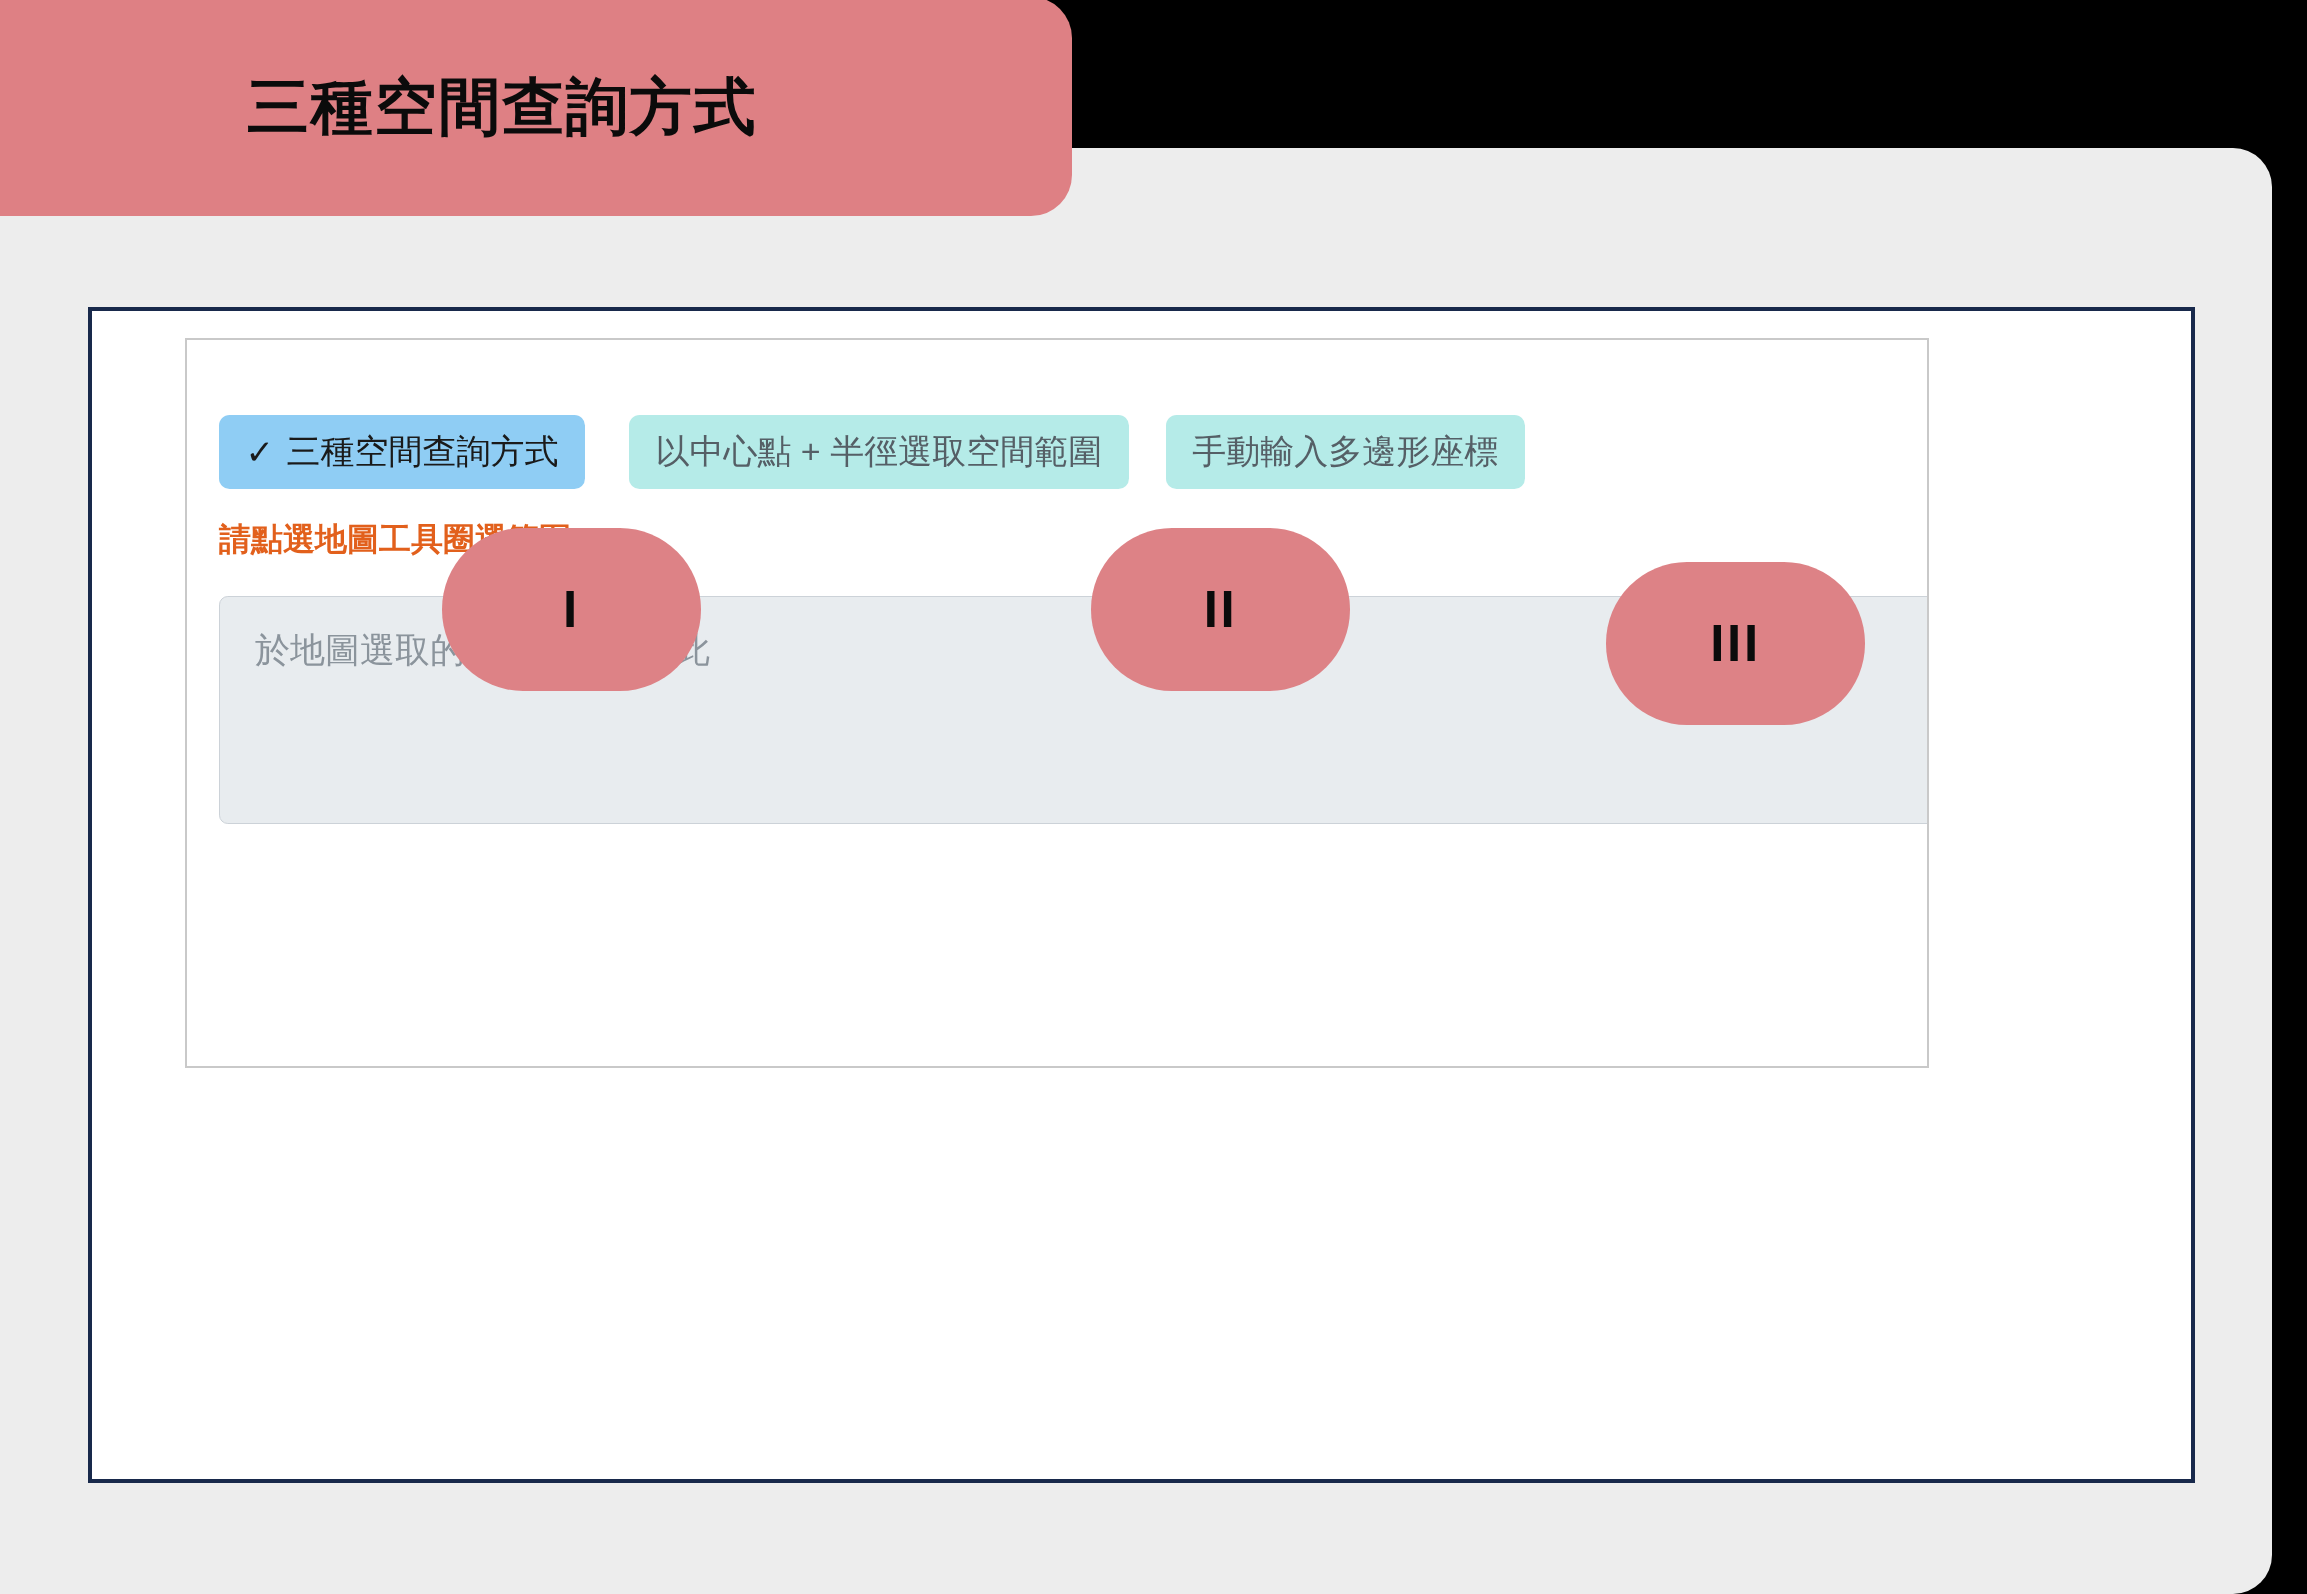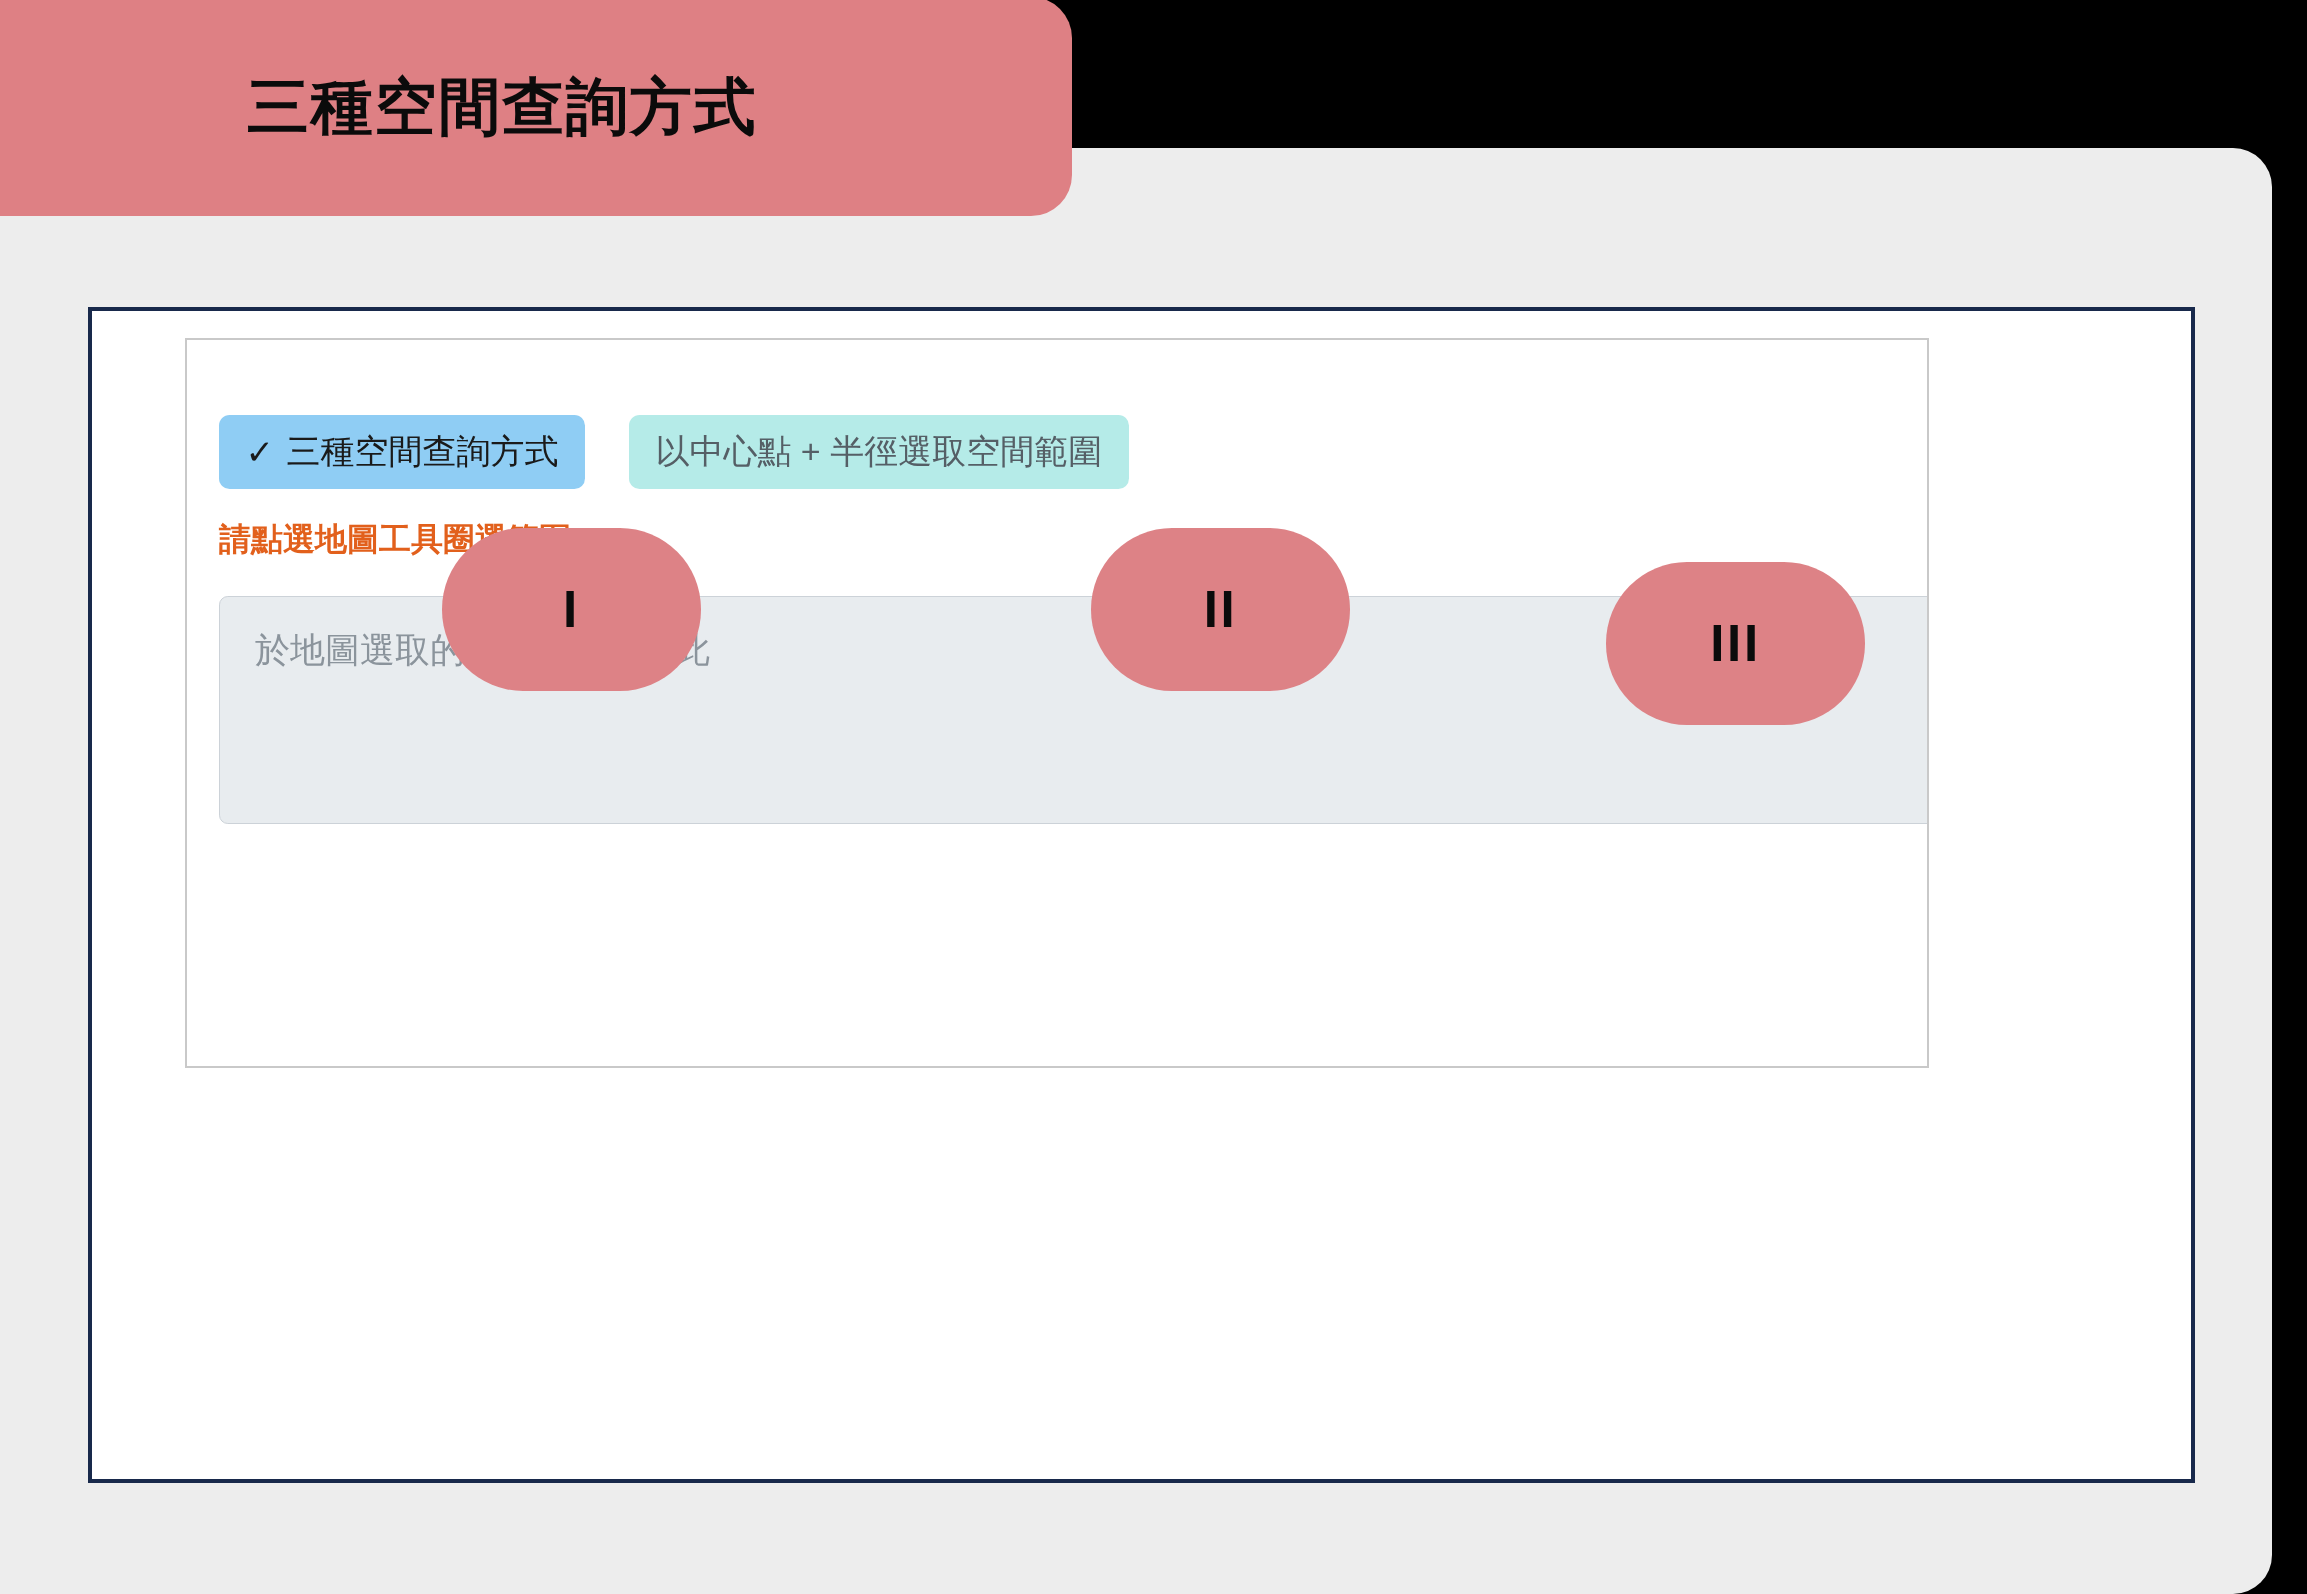--- a/index.html
+++ b/index.html
@@ -185,20 +185,23 @@
     </div>
 
     <span id="tab-gap-1"></span>
 
     <div class="tab-btn inactive">
       <span>以中心點 + 半徑選取空間範圍</span>
     </div>
 
     <span id="tab-gap-2"></span>
 
+    <div class="tab-btn inactive">
+      <span>手動輸入多邊形座標</span>
+    </div>
 
   </div>
 
   <div id="hint-text">請點選地圖工具圈選範圍</div>
 
   <div id="coord-textarea">
     <div id="coord-placeholder">於地圖選取的座標將顯示於此</div>
   </div>
 
 </div>

